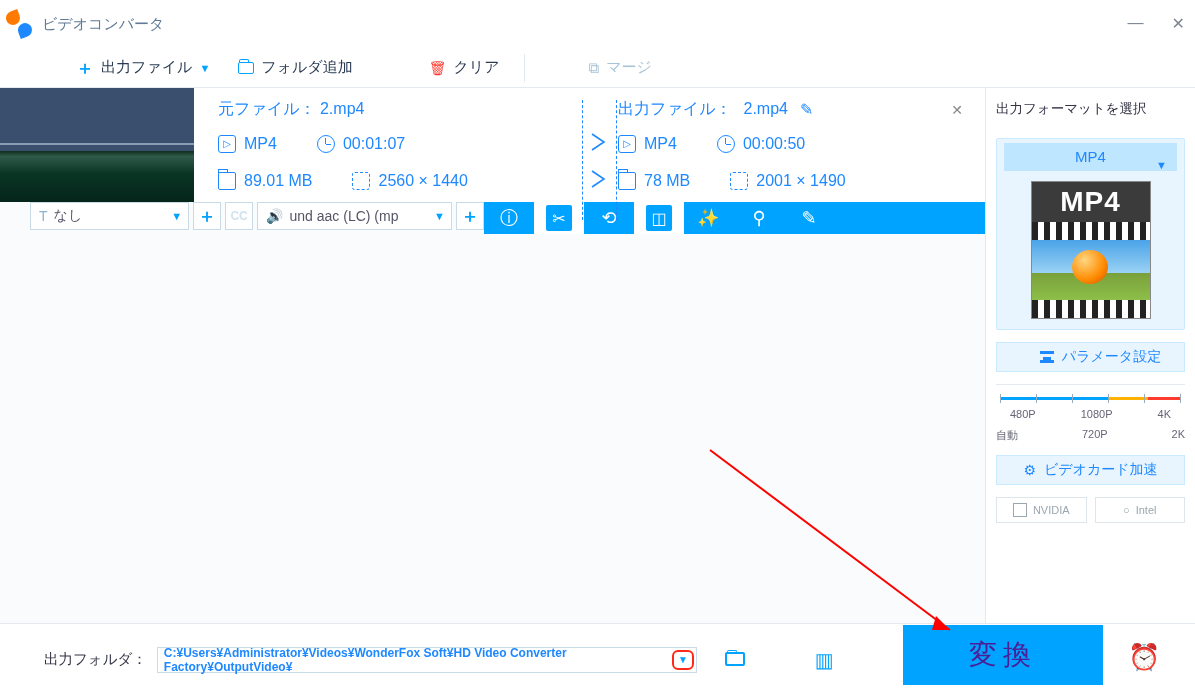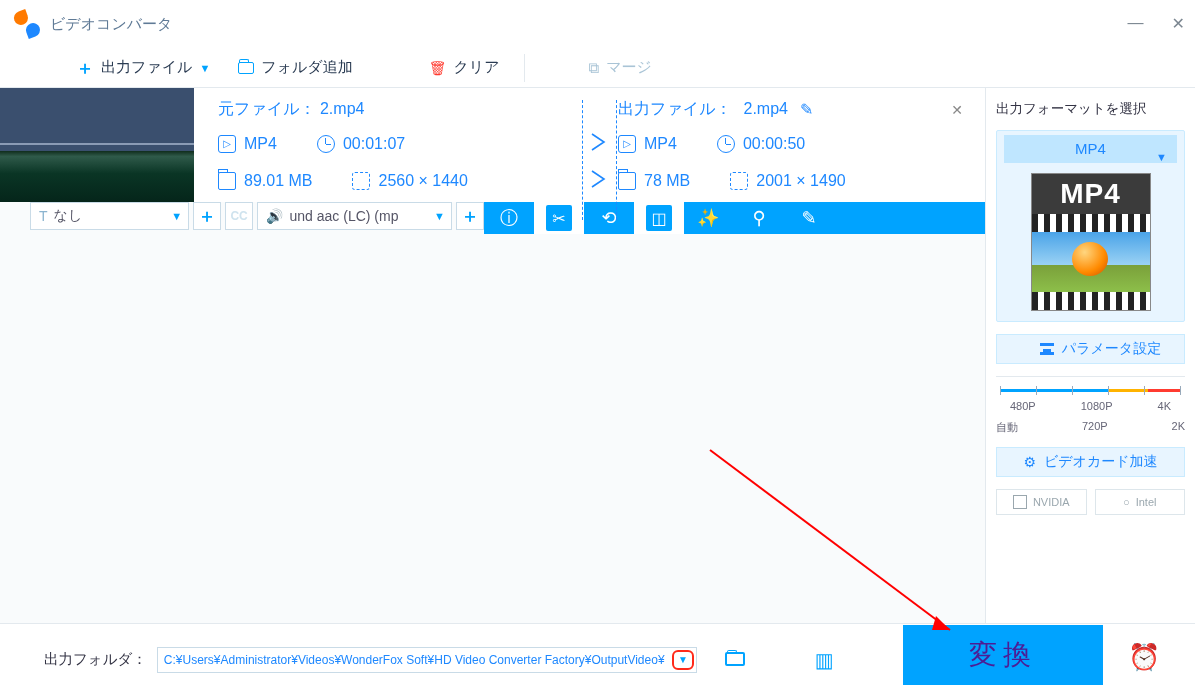--- a/index.html
+++ b/index.html
@@ -1,17 +1,17 @@
 <!DOCTYPE html>
 <html><head>
 <meta charset="utf-8">
 <style>
 * { margin: 0; padding: 0; box-sizing: border-box; font-family: "Segoe UI", Meiryo, sans-serif; }
 body { background: #fff; width: 1195px; height: 695px; position: relative; overflow: hidden; }
-.titlebar { height: 48px; display: flex; align-items: center; padding: 0 14px; }
+.titlebar { height: 48px; display: flex; align-items: center; padding: 0 6px; }
 .logo { width: 26px; height: 26px; position: relative; margin-right: 10px; }
 .logo-o { position: absolute; border-radius: 50% 0 50% 50%; width: 14px; height: 14px; background: #ff7a00; left: 0; top: 0; transform: rotate(-20deg); }
 .logo-b { position: absolute; border-radius: 50% 50% 50% 0; width: 14px; height: 14px; background: #1e88ff; right: 0; bottom: 0; transform: rotate(-20deg); }
 .title-text { color: #5f7a96; font-size: 15px; }
 .winctrl { position: absolute; right: 10px; top: 14px; display: flex; gap: 28px; color: #7c8791; font-size: 16px; }
 .winctrl span { cursor: pointer; }
 
 .toolbar { height: 40px; display: flex; align-items: center; padding-left: 62px; gap: 0; font-size: 15px; color: #2a3b52; border-bottom: 1px solid #e3e9ee; }
 .tb-item { display: flex; align-items: center; gap: 7px; padding: 0 14px; cursor: pointer; }
 .ico-plus { color: #00a3ff; font-weight: bold; font-size: 18px; }
@@ -55,21 +55,21 @@
 .sq-btn { width: 28px; height: 28px; border: 1px solid #c9dbe7; background:#fff; display:flex; align-items:center; justify-content:center; color:#00a3ff; font-weight:bold; font-size:18px; cursor:pointer; }
 .sq-btn.cc { color:#cfe3ee; font-size: 12px; font-weight:600; }
 .sel.audio { flex: 1.25; }
 .blue-bar { flex: 1; background: #00a3ff; display: flex; align-items: center; }
 .bb-btn { width: 50px; height: 32px; display:flex; align-items:center; justify-content:center; color:#fff; cursor:pointer; }
 .bb-btn.wsquare { background:#fff; }
 .bb-btn.wsquare .sci { width:26px; height:26px; background:#00a3ff; display:flex; align-items:center; justify-content:center; border-radius:2px; }
 .bb-ico { font-size: 18px; }
 
 .side-col { width: 210px; background: #fff; border-left: 1px solid #e3e9ee; padding: 12px 10px; display:flex; flex-direction:column; gap: 12px; font-size: 14px; }
-.side-title { color:#334; font-size: 13.5px; margin-bottom: 0; }
+.side-title { color:#334; font-size: 13.5px; margin-bottom: 8px; }
 .fmt-card { background:#e8f5ff; border:1px solid #c9ebff; border-radius:2px; padding: 4px 7px 10px 7px; }
 .fmt-head { background:#bfe6ff; color:#1e88ff; text-align:center; height:28px; line-height:28px; position:relative; font-size: 15px; cursor:pointer; }
 .fmt-head .dd { position:absolute; right:10px; color:#1e88ff; font-size:11px; top:8px; }
 .fmt-img { margin: 10px auto 0 auto; width: 120px; height: 138px; border:1px solid #888; background:#eee; position:relative; overflow:hidden; }
 .fmt-img .hdr { position:absolute; top:0; left:0; right:0; height:40px; background:#3b3b3b; color:#fff; font-size:28px; font-weight:bold; display:flex; align-items:center; justify-content:center; letter-spacing:1px; }
 .fmt-img .strip { position:absolute; left:0; right:0; height:18px; top:40px; background:repeating-linear-gradient(90deg,#222 0 6px,#fff 6px 12px); }
 .fmt-img .pic { position:absolute; left:0; right:0; top:58px; bottom:18px; background: linear-gradient(#4aa3e8 0%, #9ad2f4 55%, #7aa03a 55%, #8dbf4a 100%); }
 .fmt-img .balloon { position:absolute; width:36px; height:46px; left:40px; top:68px; }
 .fmt-img .balloon::before { content:""; position:absolute; inset:0 0 12px 0; background: radial-gradient(circle at 35% 30%, #ffd680, #ff8a00 60%, #c94f00 100%); border-radius:50%; }
 .fmt-img .strip2 { position:absolute; left:0; right:0; height:18px; bottom:0; background:repeating-linear-gradient(90deg,#222 0 6px,#fff 6px 12px); }
@@ -89,21 +89,21 @@
 .slider-labels { display:flex; justify-content:space-between; font-size: 11px; color:#667; margin-top:8px; }
 .slider-labels.row1 { padding: 0 14px; }
 
 .gpu-btn { background:#e8f5ff; color:#1e88ff; height:30px; display:flex; align-items:center; justify-content:center; gap:8px; cursor:pointer; border:1px solid #c9ebff; }
 .gpu-row { display:flex; gap:8px; }
 .gpu-chip { flex:1; height:26px; border:1px solid #dde6eb; display:flex; align-items:center; justify-content:center; font-size:11px; color:#9aa7ae; gap:6px; }
 .gpu-chip .nv { width:14px; height:14px; border:1px solid #9aa7ae; }
 
 .footer { position:absolute; left:0; right:0; bottom:0; height:72px; background:#fff; display:flex; align-items:center; padding-left:44px; gap:10px; border-top:1px solid #e3e9ee; }
 .out-label { font-size: 14.5px; color:#334; font-family: "MS Gothic", monospace; }
-.out-path { flex: 0 0 540px; height:26px; border:1px solid #c9dbe7; display:flex; align-items:center; padding: 0 20px 0 6px; font-size:12px; color:#1e88ff; font-family: Verdana, sans-serif; position:relative; }
+.out-path { flex: 0 0 540px; height:26px; border:1px solid #c9dbe7; display:flex; align-items:center; padding: 0 20px 0 6px; font-size:12px; color:#1e88ff; font-family: Verdana, sans-serif; position:relative;font-weight:bold; }
 .out-path .dd-box { position:absolute; right:2px; top:2px; width:22px; height:20px; border:2px solid #ff2a1a; border-radius:6px; display:flex; align-items:center; justify-content:center; color:#00a3ff; font-size:10px; cursor:pointer; }
 .foot-ico { color:#00a3ff; font-size: 20px; cursor:pointer; margin-left: 18px; }
 .foot-ico .ico-folder { border-color:#00a3ff; border-width:2px; height:14px; width:20px; }
 .convert-btn { position:absolute; right:92px; bottom:10px; width:200px; height:60px; background:#00a3ff; color:#4c1d95; font-size:28px; display:flex; align-items:center; justify-content:center; letter-spacing:6px; cursor:pointer; }
 .alarm-btn { position:absolute; right:30px; bottom:18px; width:40px; height:40px; color:#00a3ff; display:flex; align-items:center; justify-content:center; font-size:26px; cursor:pointer; }
 
 .arrow-annot { position:absolute; pointer-events:none; }
 .arrow-annot svg line { stroke:#ff0000; stroke-width:2; }
 .arrow-annot svg polygon { fill:#ff0000; }
 

